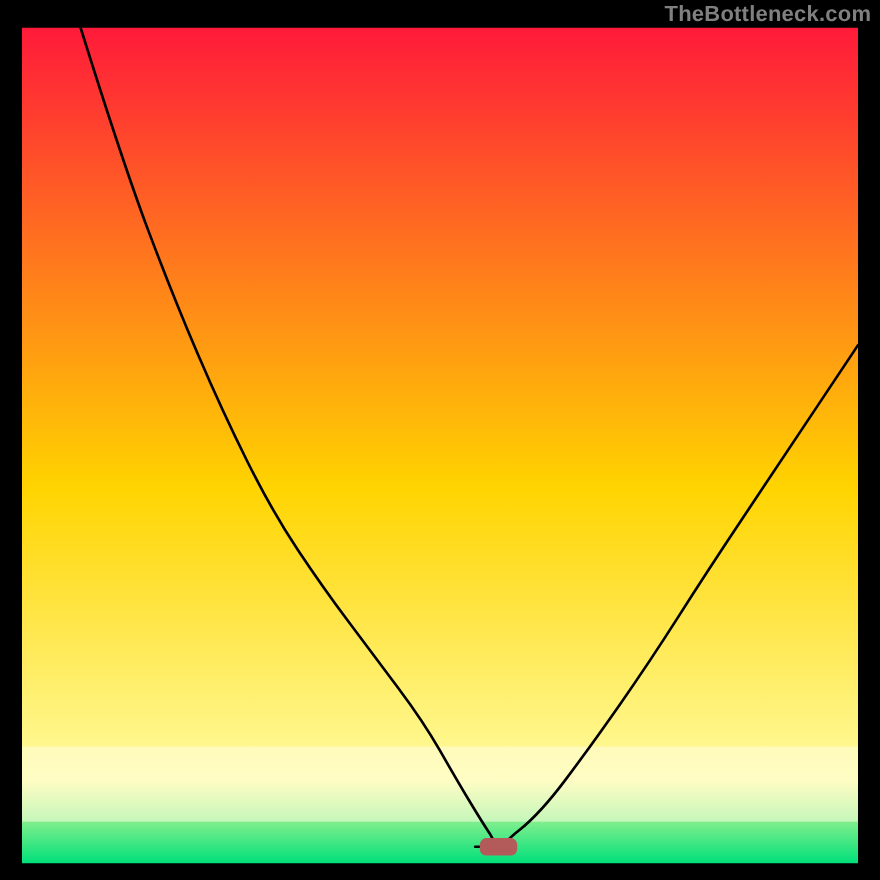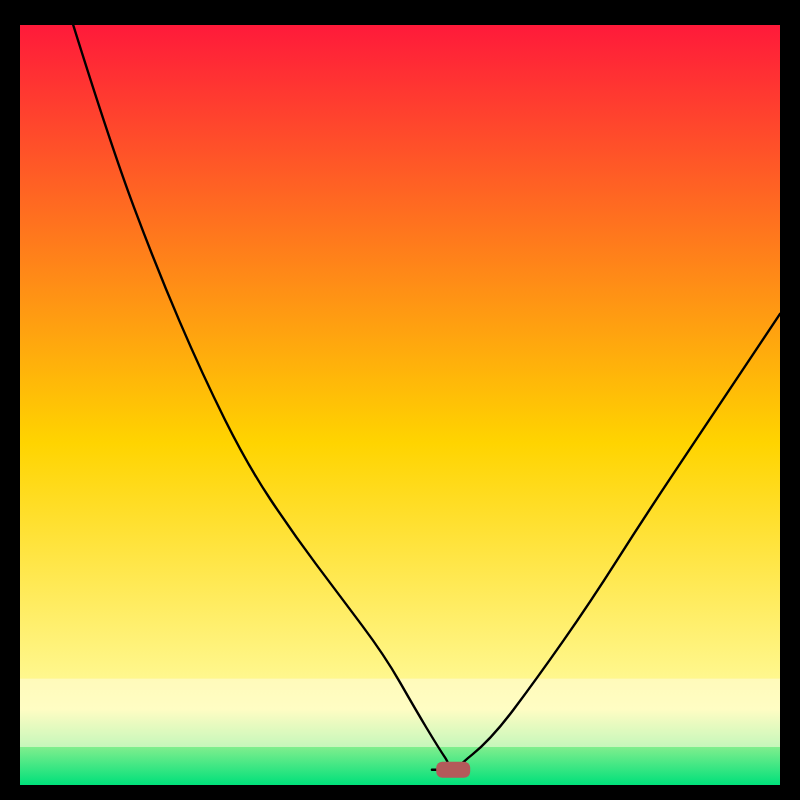--- a/index.html
+++ b/index.html
@@ -37,20 +37,21 @@
   .plot svg {
     display: block;
     width: 760px;
     height: 760px;
   }
 </style>
 </head>
 <body>
 
 <div class="frame">
+  <div class="watermark">TheBottleneck.com</div>
 
   <div class="plot">
     <svg id="svg" viewBox="0 0 760 760" preserveAspectRatio="none">
       <defs>
         <linearGradient id="bg" x1="0" y1="0" x2="0" y2="1">
           <stop id="g0" offset="0%" stop-color="#ff1a3a"></stop>
           <stop id="g1" offset="55%" stop-color="#ffd400"></stop>
           <stop id="g2" offset="90%" stop-color="#fffca0"></stop>
           <stop id="g3" offset="100%" stop-color="#00e07a"></stop>
         </linearGradient>

